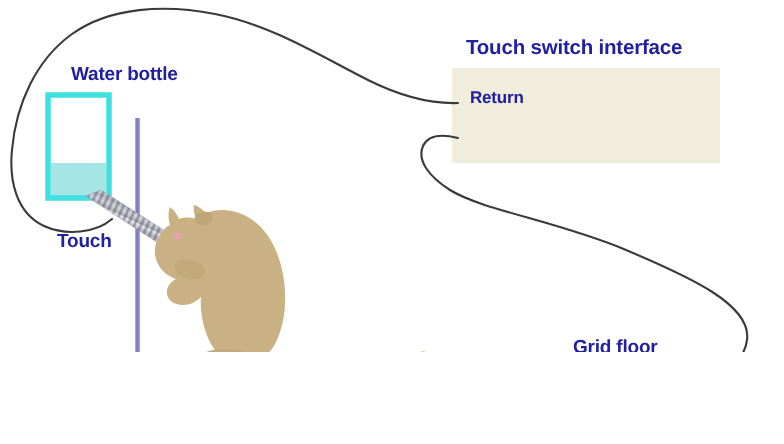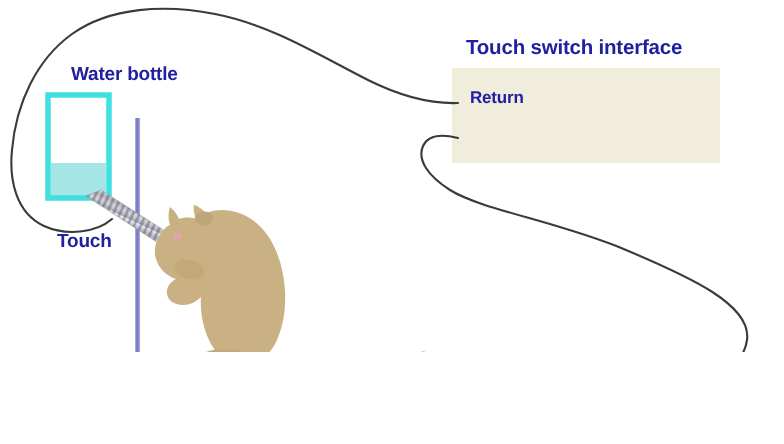--- a/index.html
+++ b/index.html
@@ -159,14 +159,15 @@
 
   <div class="lbl" id="label-title">Touch switch interface</div>
 
   <div class="lbl" id="label-return">Return</div>
 
 
   <div class="lbl" id="label-water-bottle">Water bottle</div>
 
   <div class="lbl" id="label-spout">Touch</div>
 
+  <div class="lbl" id="label-grid-floor">Grid floor</div>
 
 </div>
 
 </body></html>

